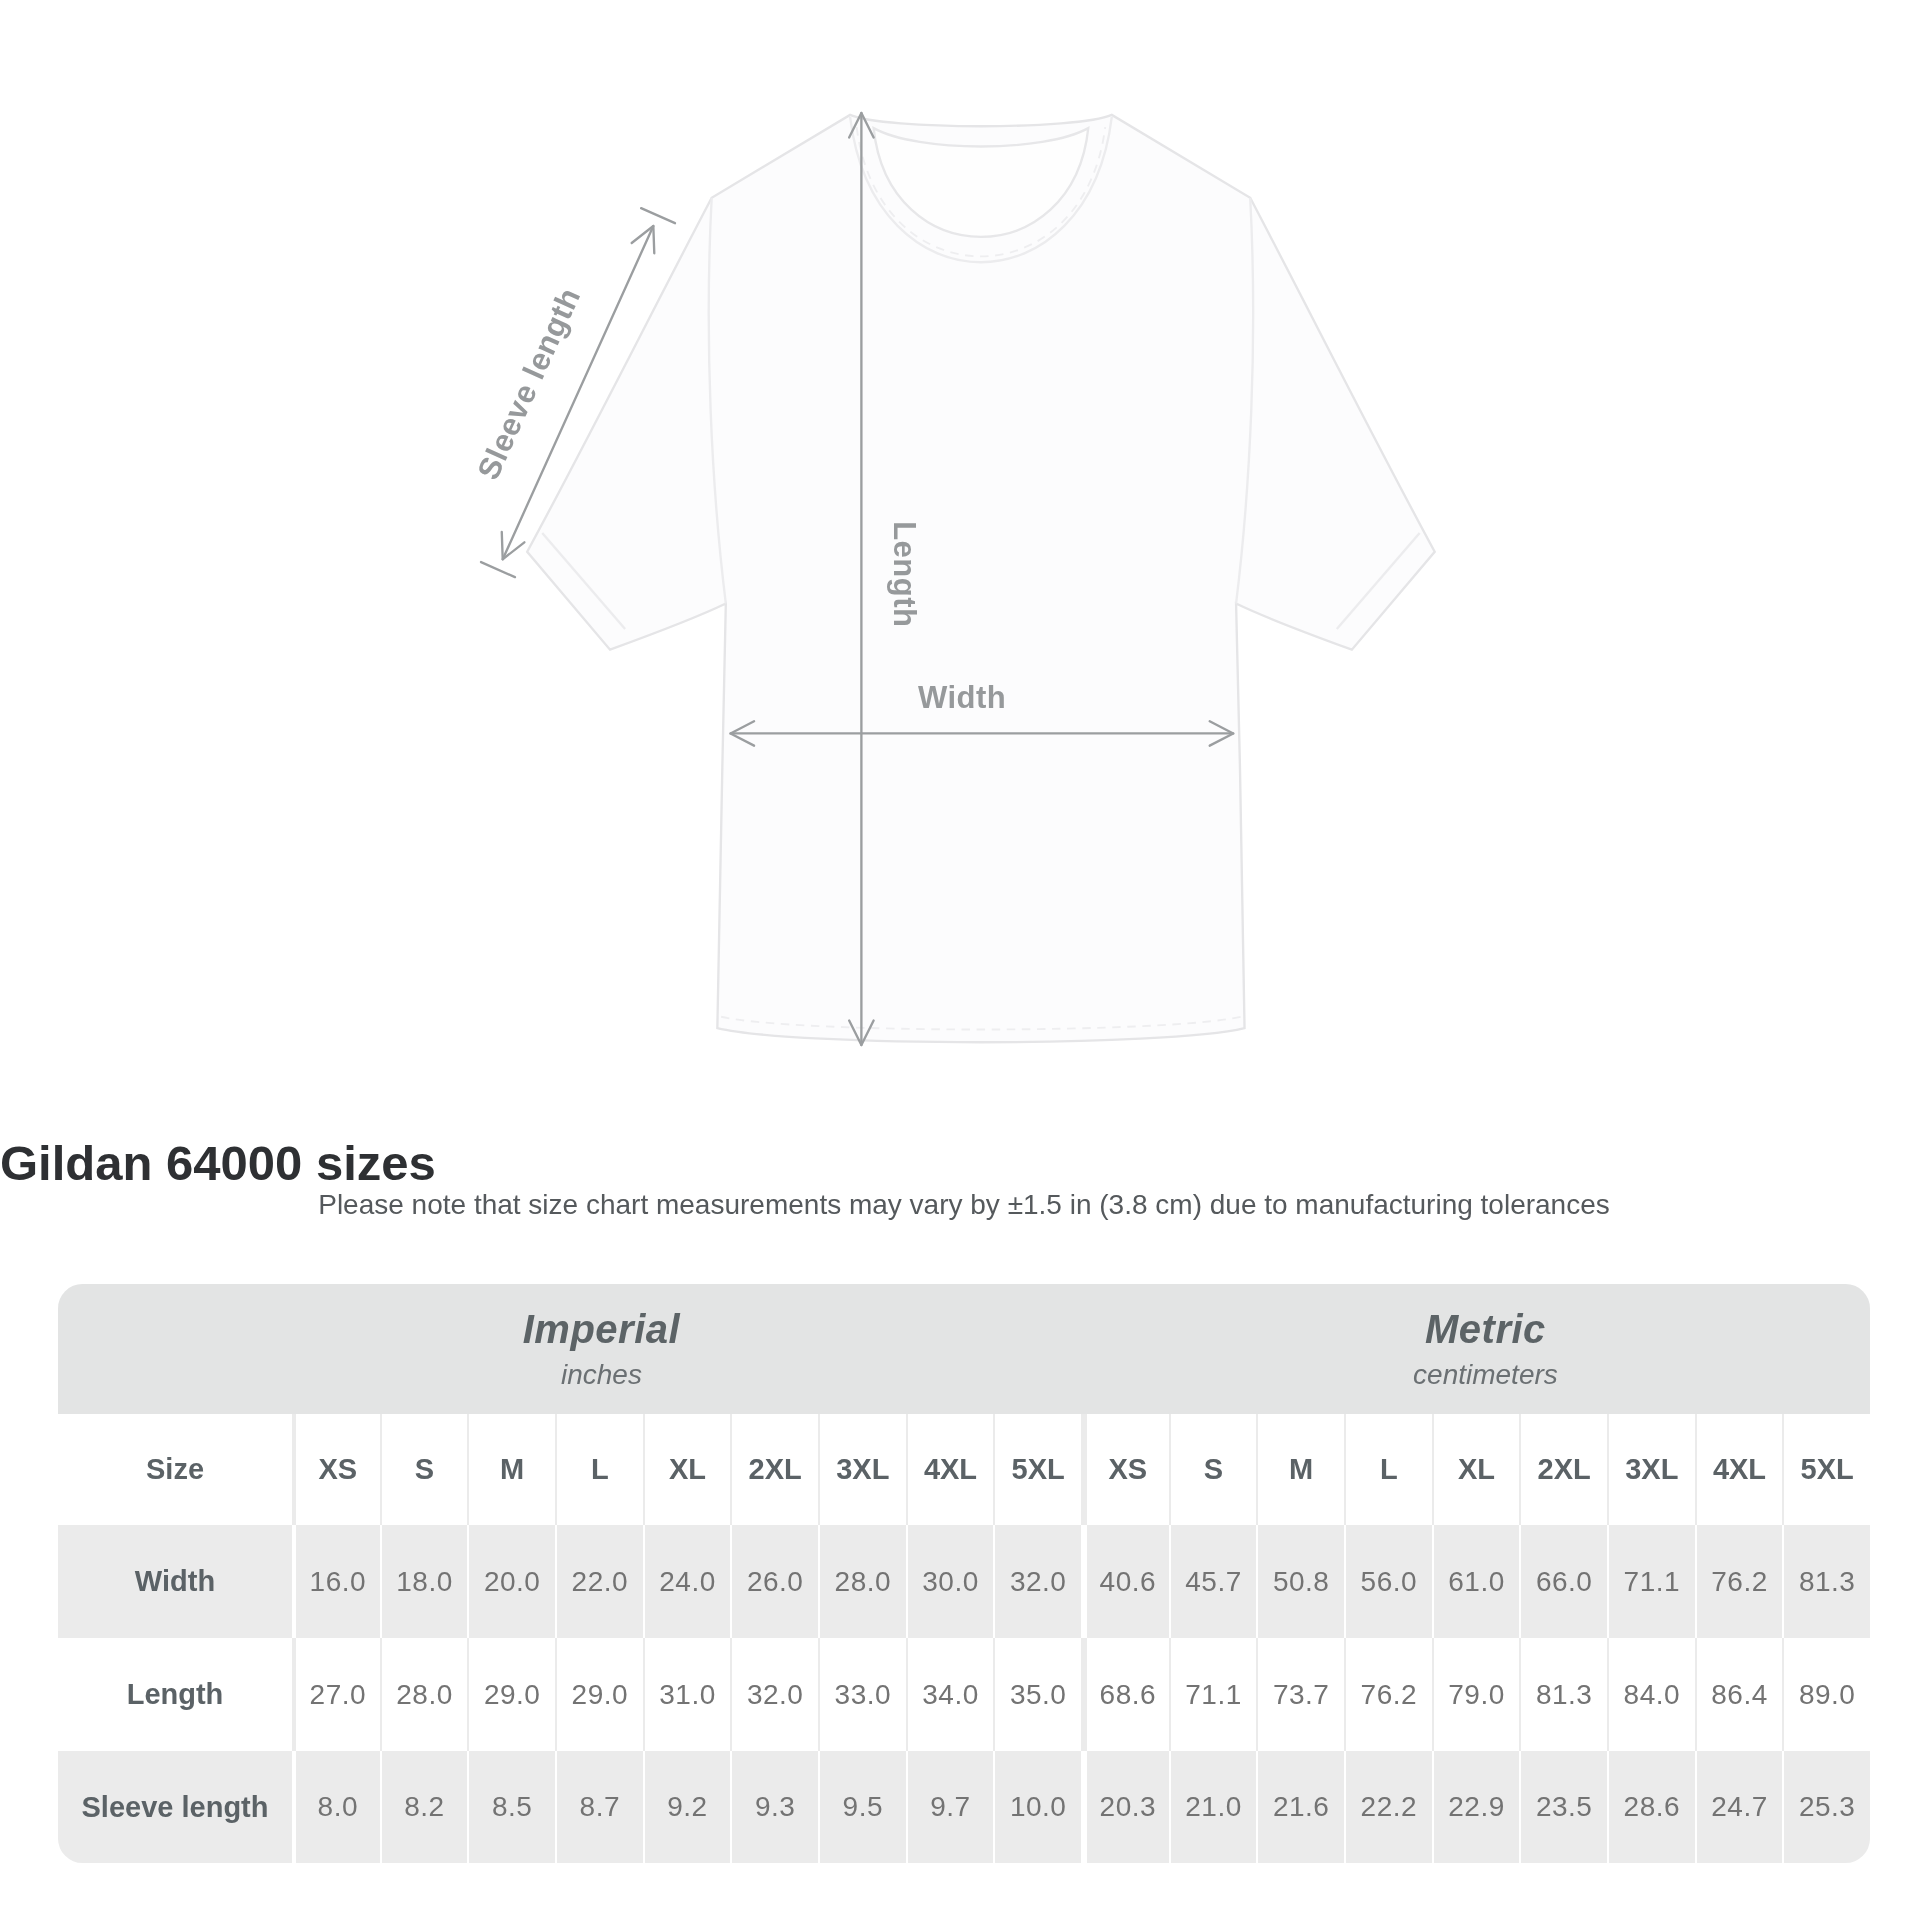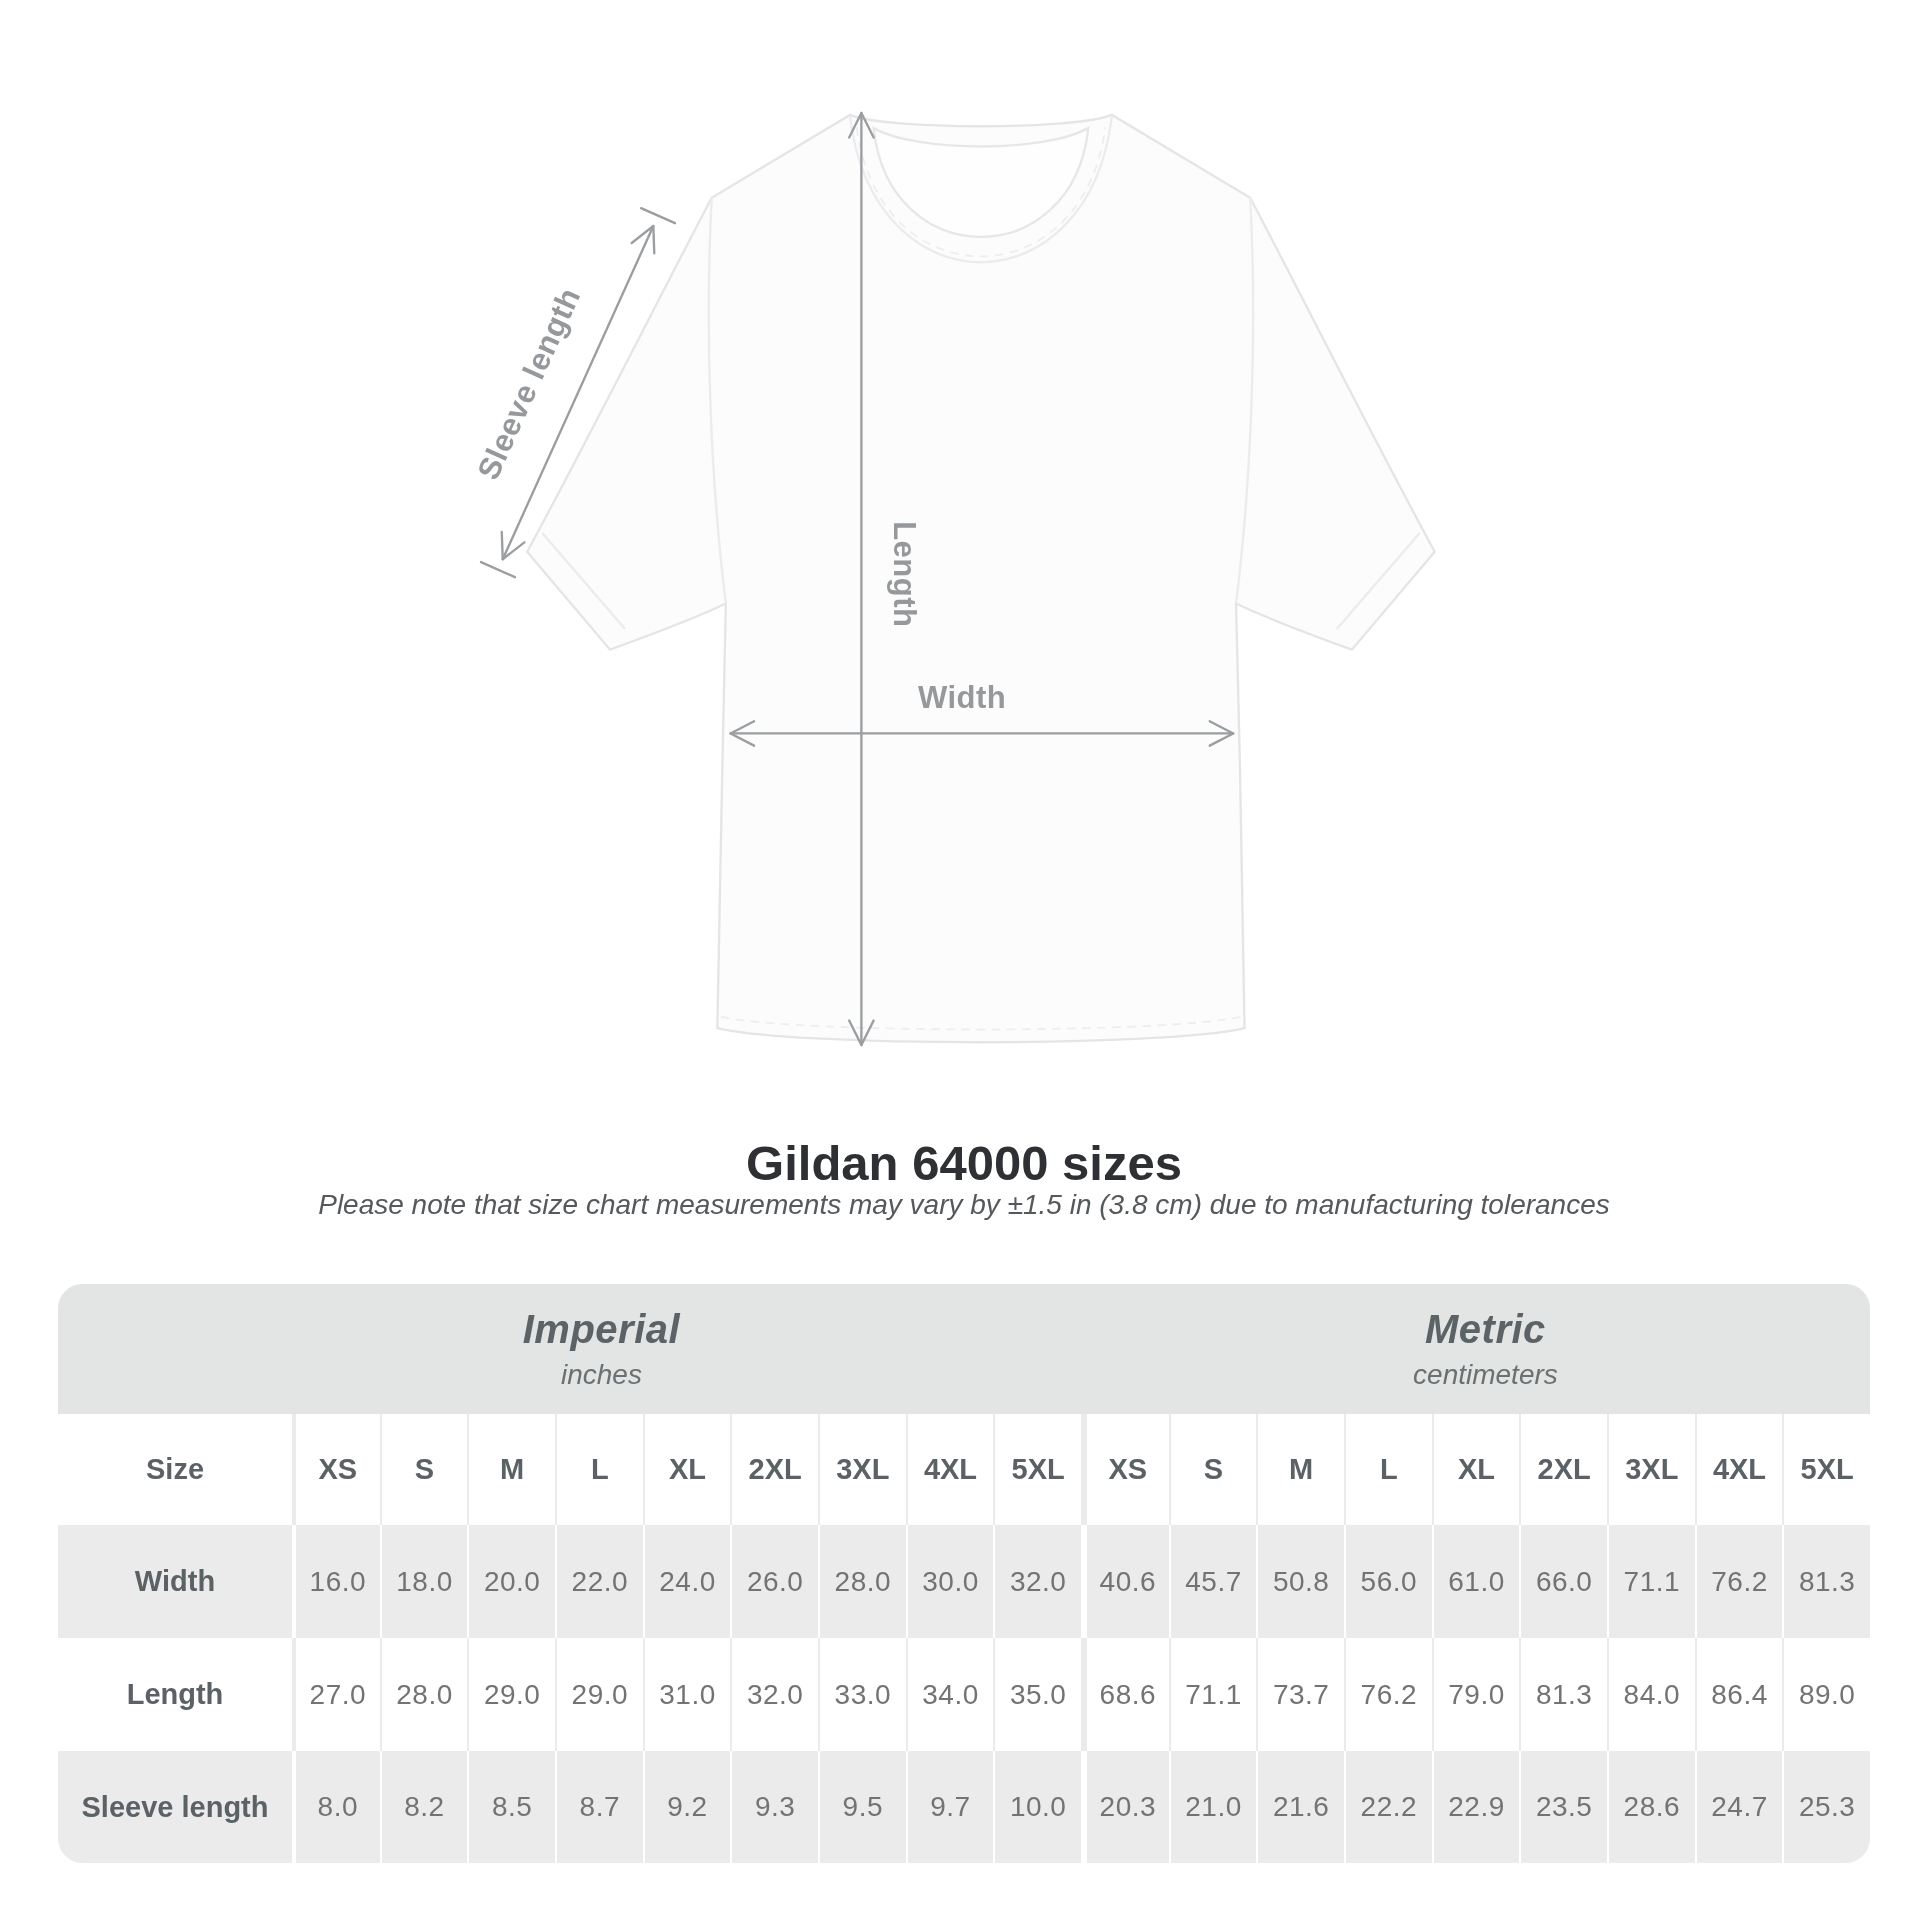--- a/index.html
+++ b/index.html
@@ -17,25 +17,25 @@
   .dim-line{stroke:#9b9ea0;stroke-width:2.5;fill:none;stroke-linecap:round;stroke-linejoin:round;}
   .dim-text{font-size:33px;font-weight:bold;fill:#96999b;letter-spacing:.5px;}
   .shirt-body{fill:#fcfcfd;stroke:#e5e5e7;stroke-width:2.5;}
   .shirt-seam{fill:none;stroke:#ececee;stroke-width:2.5;}
   .shirt-stitch{fill:none;stroke:#eeeef0;stroke-width:2;stroke-dasharray:9 7;}
   .neck-hole{fill:#fefefe;stroke:#e7e7e9;stroke-width:2.5;}
 
   
   .title{
     position:absolute;top:1135px;left:0;width:100%;
-    text-align:center;font-size:49px;line-height:56px;font-weight:bold;color:#2e3033;
+    font-size:49px;line-height:56px;font-weight:bold;color:#2e3033;
   }
   .subtitle{
     position:absolute;top:1185px;left:0;width:100%;
-    text-align:center;font-size:28px;line-height:40px;font-style:italic;color:#55595c;
+    text-align:center;font-size:28px;line-height:40px;color:#55595c;
   }
 
   
   .size-table{position:absolute;left:58px;top:1284px;width:1812px;}
   .band{
     display:flex;height:130px;background:#e3e4e4;
     border-radius:24.5px 24.5px 0 0;
     padding-left:44px;
   }
   .band-cell{display:flex;flex-direction:column;align-items:center;justify-content:center;gap:7.5px;}

